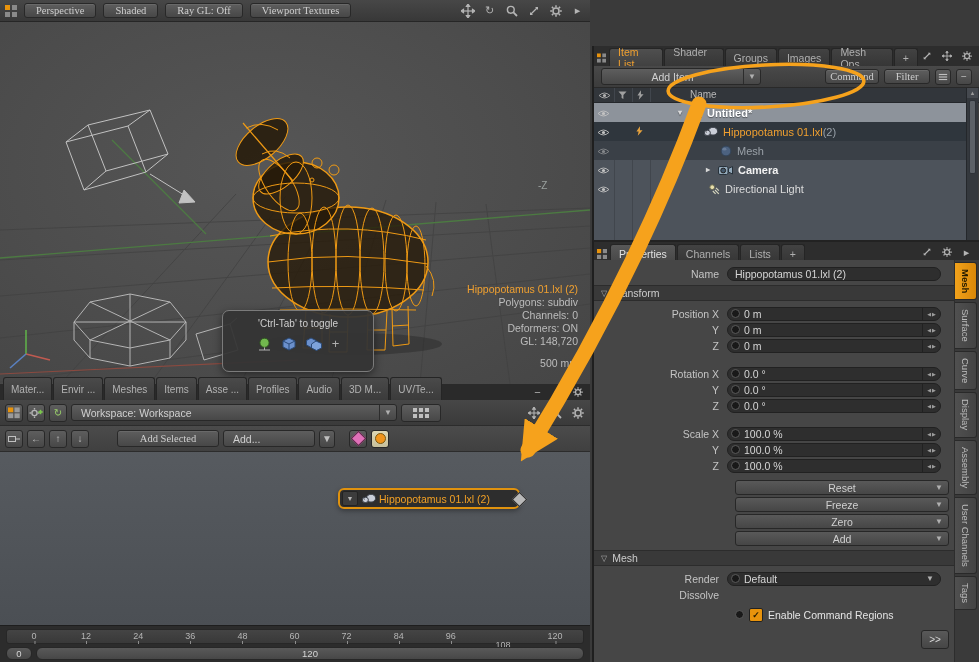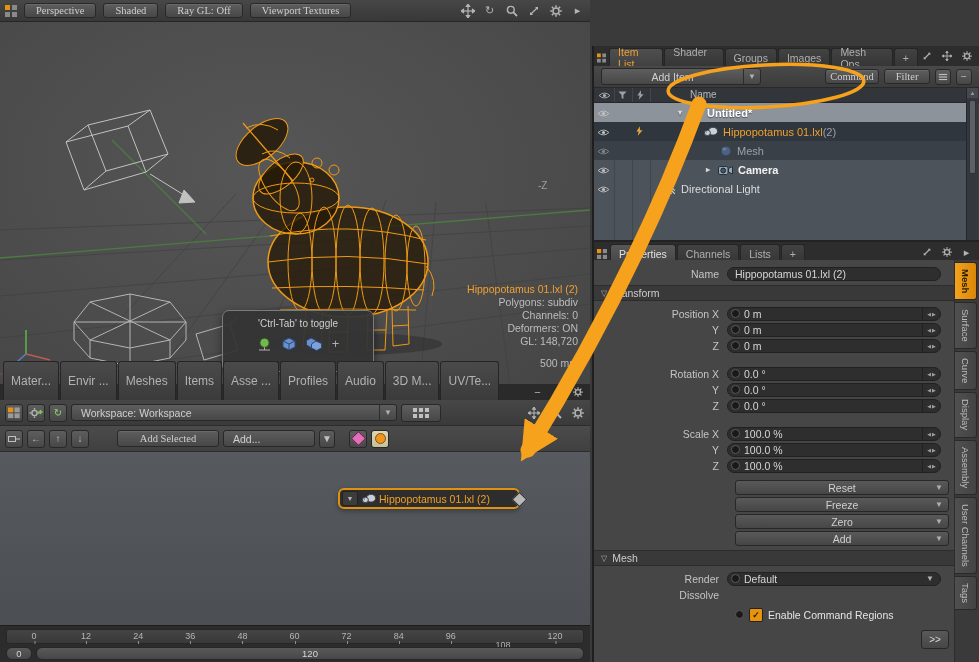--- a/index.html
+++ b/index.html
@@ -17,21 +17,21 @@
   .vp-info{position:absolute;right:12px;top:261px;text-align:right;line-height:13px;font-size:10.5px;color:#bcbcbc;}
   .vp-info .l0{color:#f0a030;}
   .vp-info .l5{margin-top:9px;}
   .axis-label{position:absolute;left:538px;top:158px;color:#9aa09e;font-size:10px;}
   #tooltip{position:absolute;left:222px;top:288px;width:152px;height:62px;background:rgba(52,52,52,.94);border:1px solid #7b7b7b;border-radius:7px;box-shadow:0 3px 9px rgba(0,0,0,.45);display:flex;flex-direction:column;align-items:center;padding-top:7px;box-sizing:border-box;}
   #tooltip .tip-text{font-size:10px;color:#cfcfcf;}
   #tooltip .tip-icons{display:flex;align-items:center;gap:10px;margin-top:7px;}
   #tooltip .plus{color:#b0b0b0;font-size:13px;}
   
   #left-tabs{left:0;top:384px;width:590px;height:16px;background:#2a2a2a;display:flex;align-items:flex-end;gap:1px;padding:0 3px;box-sizing:border-box;}
-  .ltab{height:14px;background:linear-gradient(#4a4a4a,#3b3b3b);border:1px solid #252525;border-bottom:none;border-radius:3px 3px 0 0;color:#b2b2b2;font-size:12px;display:inline-flex;align-items:center;padding:12px 7px;}
+  .ltab{height:14px;background:linear-gradient(#4a4a4a,#3b3b3b);border:1px solid #252525;border-bottom:none;border-radius:3px 3px 0 0;color:#b2b2b2;font-size:10px;display:inline-flex;align-items:center;padding:4px 7px;}
   #left-tabs .icluster{align-self:center;gap:5px;padding-right:2px;}
   
   #schematic{left:0;top:400px;width:590px;height:225px;background:linear-gradient(#5a5e63,#4b4f54);}
   #sch-tb1,#sch-tb2{position:absolute;left:0;width:100%;display:flex;align-items:center;gap:4px;padding:0 5px;box-sizing:border-box;border-bottom:1px solid #2c2c2c;}
   #sch-tb1{top:0;height:26px;background:linear-gradient(#474747,#3a3a3a);}
   #sch-tb2{top:26px;height:26px;background:linear-gradient(#4b4b4b,#404040);}
   .combo{height:17px;background:linear-gradient(#5e5e5e,#474747);border:1px solid #282828;border-radius:3px;display:inline-flex;align-items:center;color:#d0d0d0;font-size:10.5px;box-sizing:border-box;}
   .combo .ctext{padding:0 9px;flex:1;white-space:nowrap;}
   .combo .carrow{width:16px;align-self:stretch;border-left:1px solid #2c2c2c;display:inline-flex;align-items:center;justify-content:center;color:#b0b0b0;font-size:8px;}
   .sq{width:18px;height:18px;background:linear-gradient(#5e5e5e,#474747);border:1px solid #282828;border-radius:3px;display:inline-flex;align-items:center;justify-content:center;color:#c0c0c0;font-size:10px;box-sizing:border-box;}
@@ -66,21 +66,21 @@
   .irow{position:relative;height:19px;display:flex;align-items:center;box-sizing:border-box;font-size:11px;white-space:nowrap;}
   .irow .eye{position:absolute;left:3px;top:5px;color:#c2c2c2;}
   .irow .bolt{position:absolute;left:42px;top:4px;color:#e8a33d;}
   .irow .expander{width:12px;font-size:8px;color:#d8d8d8;flex:none;}
   .irow .ricon{margin-right:5px;flex:none;}
   #row-untitled{background:#8d939b;padding-left:84px;color:#ffffff;font-weight:bold;text-shadow:0 1px 1px rgba(0,0,0,.45);}
   #row-hippo{background:#2f363d;padding-left:98px;color:#f0a030;}
   #row-hippo .suffix{color:#98a0a8;}
   #row-mesh{background:#3a4047;padding-left:126px;color:#9aa1a8;}
   #row-camera{padding-left:112px;color:#f2f2f2;font-weight:bold;}
-  #row-light{padding-left:70px;color:#dcdcdc;}
+  #row-light{padding-left:114px;color:#dcdcdc;}
   #ip-scroll{position:absolute;right:1px;top:42px;width:12px;height:180px;background:#34383d;border-left:1px solid #24272b;box-sizing:border-box;}
   .scr-arrow{height:10px;display:flex;align-items:center;justify-content:center;font-size:6px;color:#9a9a9a;background:#45494f;}
   #ip-scroll .sbot{position:absolute;bottom:0;left:0;right:0;}
   #ip-scroll .thumb{position:absolute;left:2px;right:2px;top:12px;height:72px;background:#5c6167;border:1px solid #2e3238;border-radius:2px;}
   #ip-footer{position:absolute;left:0;top:222px;width:100%;height:18px;background:#383838;border-top:1px solid #2a2a2a;box-sizing:border-box;}
   
   #prop-panel{left:592px;top:240px;width:387px;height:422px;background:#3a3a3a;border-left:2px solid #1f1f1f;border-top:2px solid #222;box-sizing:border-box;}
   #pp-body{position:absolute;left:0;top:18px;right:24px;bottom:0;background:#464646;border-right:1px solid #2d2d2d;padding-top:6px;box-sizing:border-box;overflow:hidden;}
   .frow{display:flex;align-items:center;height:15px;margin-bottom:1px;}
   .flabel{width:133px;text-align:right;padding-right:8px;color:#c4c4c4;font-size:10.5px;box-sizing:border-box;flex:none;}

